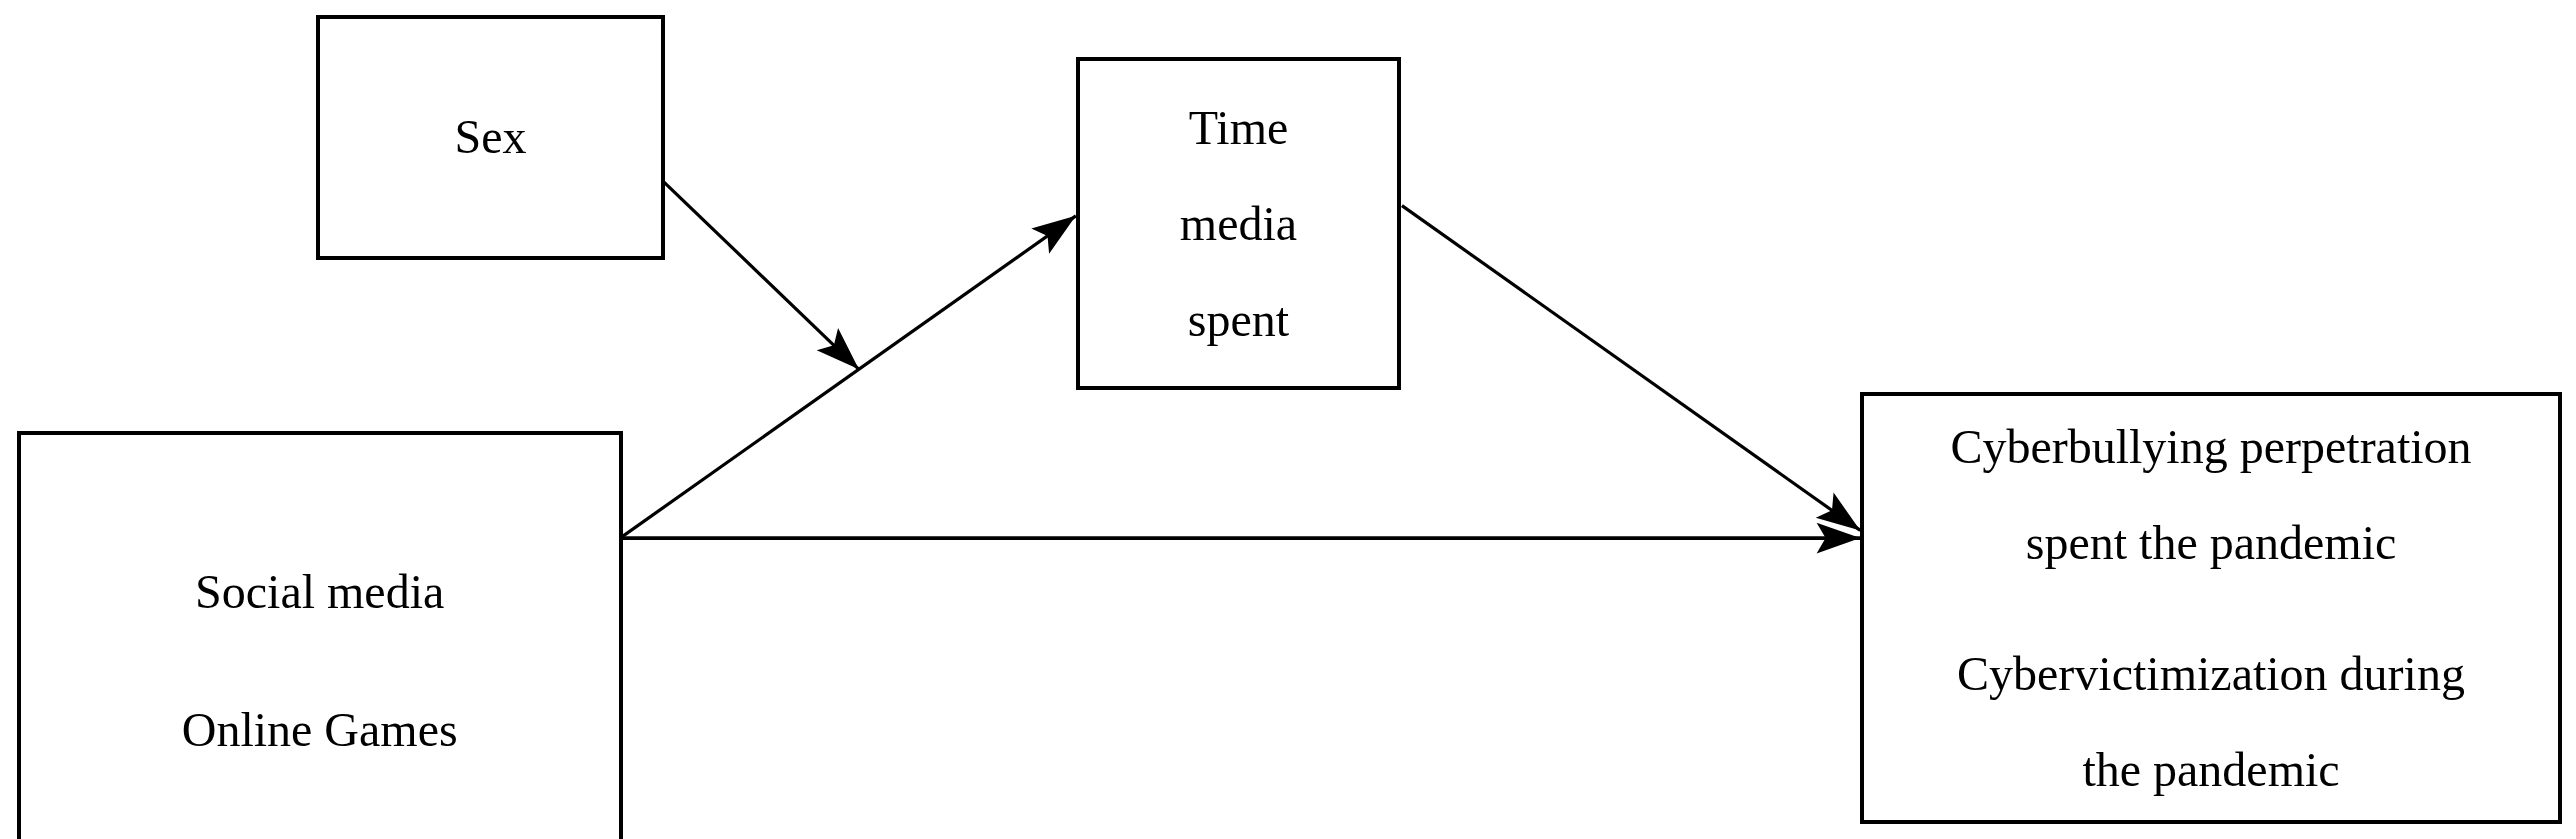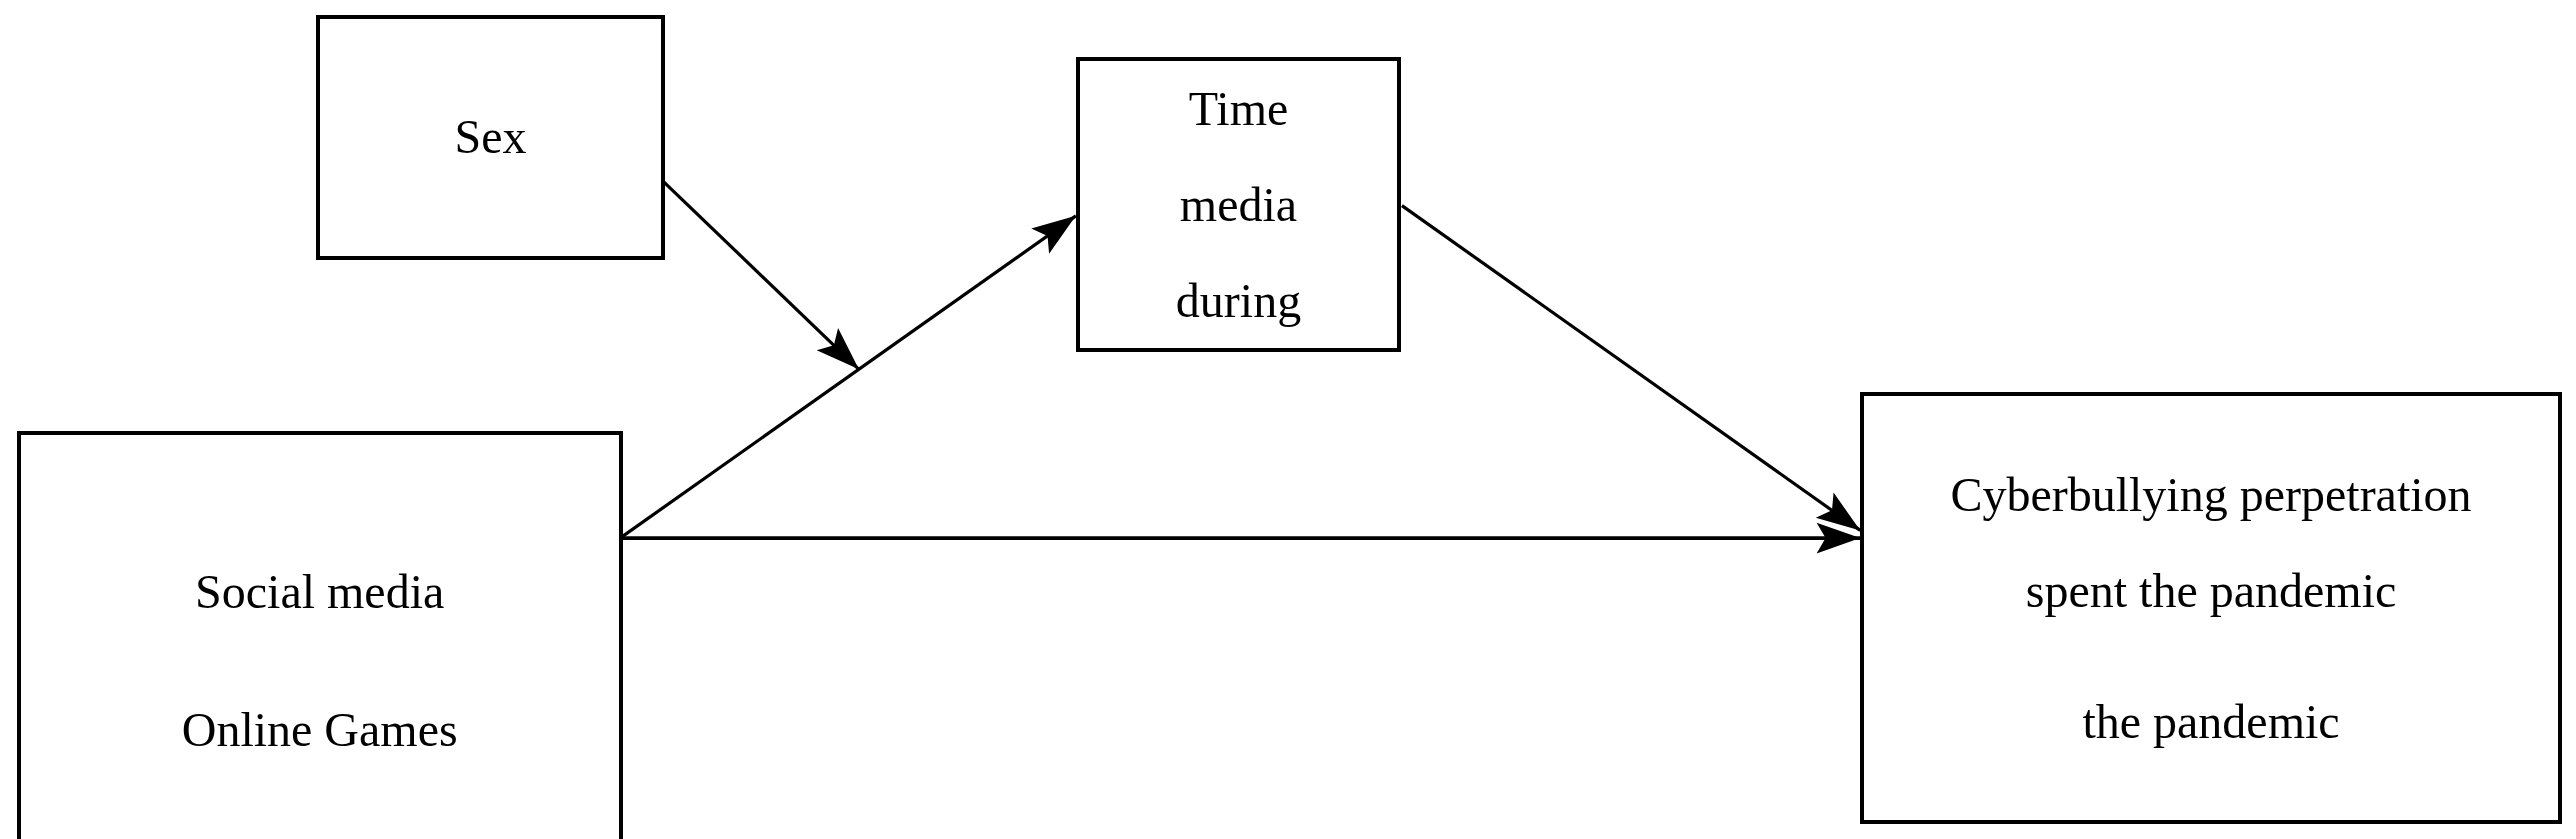--- a/index.html
+++ b/index.html
@@ -39,21 +39,21 @@
     align-items: center;
     text-align: center;
     color: #000000;
     font-size: 48px;
   }
   .ln {
     line-height: 96px;
     white-space: nowrap;
   }
   .node-sex     { left: 316px;  top: 14.8px;  width: 349px;  height: 245px; }
-  .node-time    { left: 1076px; top: 57px;  width: 325px;  height: 295px; }
+  .node-time    { left: 1076px; top: 57px;  width: 325px;  height: 333px; }
   .node-media   { left: 16.7px;   top: 431px; width: 606px;  height: 460px; gap: 16px; }
   .node-outcome { left: 1860px; top: 392px; width: 702px; height: 432px; justify-content: center; }
   .node-media   .para + .para { margin-top: 26px; }
   .node-outcome .para + .para { margin-top: 35px; }
 </style>
 </head>
 <body>
 
 <div class="canvas">
 
@@ -76,37 +76,38 @@
   <div class="node node-sex">
     <div class="para">
       <div class="ln">Sex</div>
     </div>
   </div>
 
   <div class="node node-time">
     <div class="para">
       <div class="ln">Time</div>
       <div class="ln">media</div>
-      <div class="ln">during</div>
+      <div class="ln">spent</div>
     </div>
   </div>
 
   <div class="node node-media">
     <div class="para">
       <div class="ln">Social media</div>
     </div>
     <div class="para">
       <div class="ln">Online Games</div>
     </div>
   </div>
 
   <div class="node node-outcome">
     <div class="para">
       <div class="ln">Cyberbullying perpetration</div>
       <div class="ln">spent the pandemic</div>
     </div>
     <div class="para">
+      <div class="ln">Cybervictimization during</div>
       <div class="ln">the pandemic</div>
     </div>
   </div>
 
 </div>
 
 
 </body></html>

